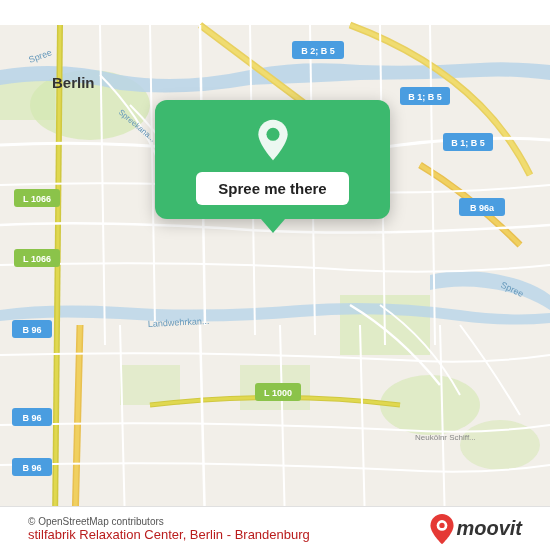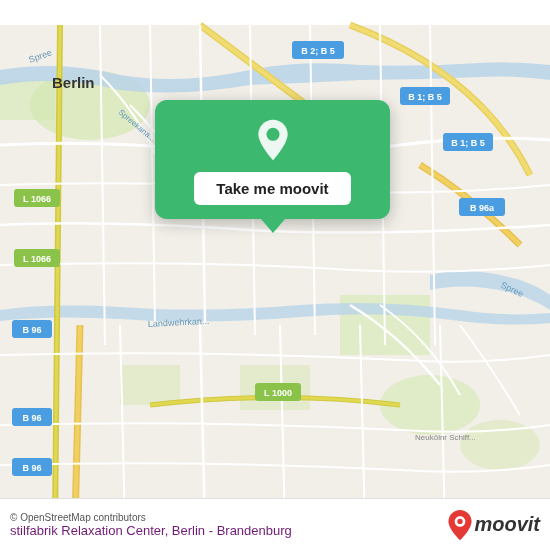--- a/index.html
+++ b/index.html
@@ -57,42 +57,42 @@
       font-size: 15px;
       font-weight: 600;
       cursor: pointer;
       white-space: nowrap;
     }
 
     
     #bottom-bar {
       position: absolute;
       bottom: 0; left: 0; right: 0;
-      height: 52px;
+      height: 44px;
       background: white;
       display: flex;
       align-items: center;
       justify-content: space-between;
-      padding: 0 10px;
+      padding: 0 28px;
       border-top: 1px solid #e0e0e0;
     }
 
     #bottom-left {
       display: flex;
       flex-direction: column;
     }
 
     #osm-credit {
       font-size: 10px;
       color: #555;
     }
 
     #location-name {
       font-size: 13px;
-      color: #701a75;
+      color: #b91c1c;
       font-weight: 500;
     }
 
     #moovit-logo {
       display: flex;
       align-items: center;
       gap: 0;
     }
 
     #moovit-pin {
@@ -217,21 +217,21 @@
     <text x="415" y="415" fill="#888" font-size="8">Neukölnr Schiff...</text>
   </svg>
 
   
   <div id="popup-card">
 
     <svg id="pin-icon" viewBox="0 0 44 54" xmlns="http://www.w3.org/2000/svg">
       <path d="M22,2 C12,2 4,10 4,20 C4,32 22,52 22,52 C22,52 40,32 40,20 C40,10 32,2 22,2Z" fill="white" opacity="0.9"></path>
       <circle cx="22" cy="20" r="8" fill="#3cb96e"></circle>
     </svg>
-    <button id="take-me-there-btn">Take me moovit</button>
+    <button id="take-me-there-btn">Spree me there</button>
   </div>
 
   
   <div id="bottom-bar">
     <div id="bottom-left">
       <span id="osm-credit">© OpenStreetMap contributors</span>
       <span id="location-name">stilfabrik Relaxation Center, Berlin - Brandenburg</span>
     </div>
 
     <div id="moovit-logo">

